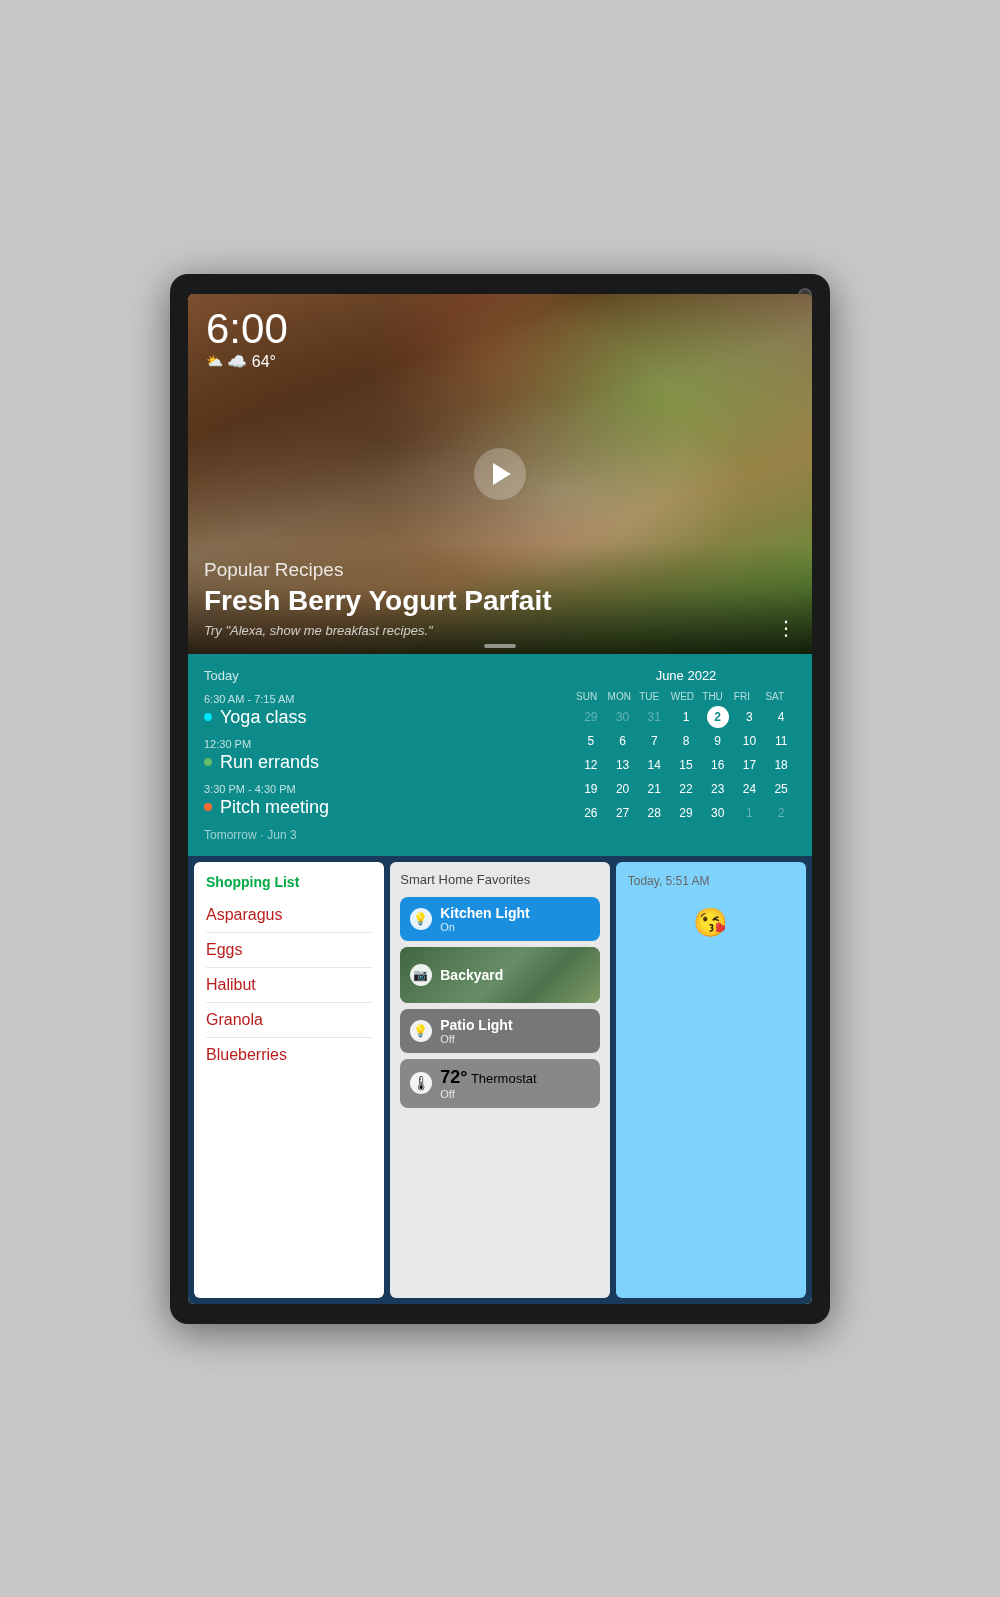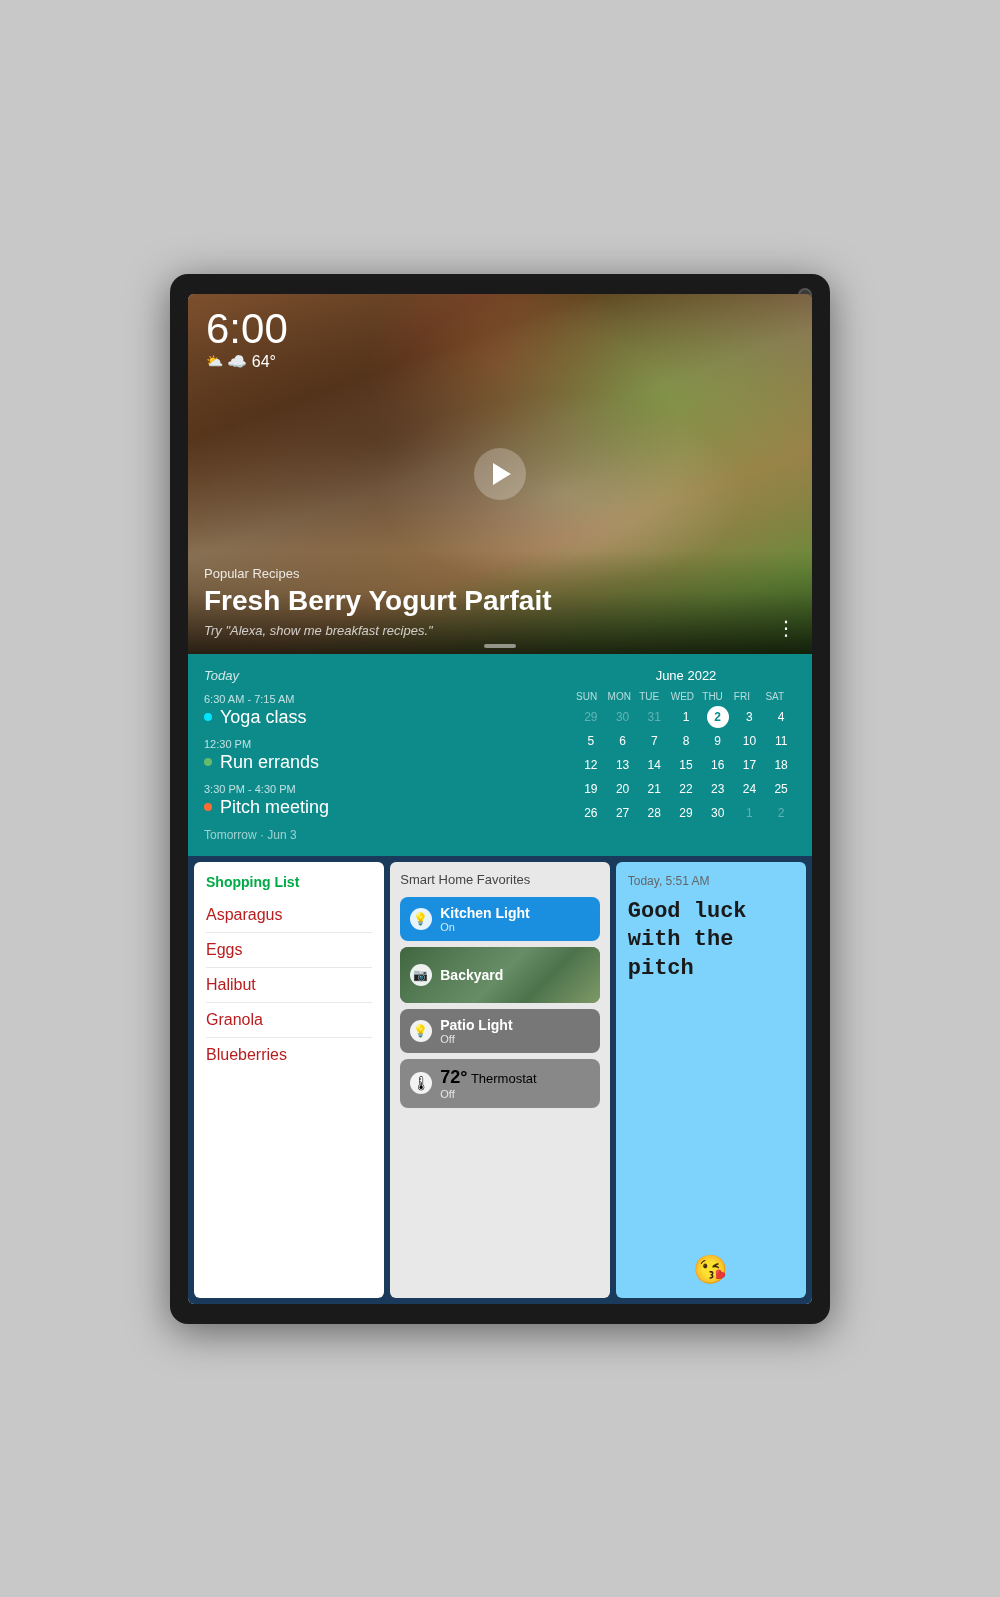--- a/index.html
+++ b/index.html
@@ -126,21 +126,21 @@
       width: 0;
       height: 0;
       border-top: 11px solid transparent;
       border-bottom: 11px solid transparent;
       border-left: 18px solid white;
       margin-left: 4px;
     }
 
     .hero-subtitle {
       color: rgba(255,255,255,0.85);
-      font-size: 13px;
+      font-size: 19px;
       margin-bottom: 4px;
     }
     .hero-title {
       color: white;
       font-size: 28px;
       font-weight: 700;
       margin-bottom: 6px;
     }
     .hero-hint {
       color: rgba(255,255,255,0.75);
@@ -176,21 +176,20 @@
     }
 
     .agenda {
       flex: 1;
       color: white;
     }
     .agenda-today {
       font-size: 13px;
       color: rgba(255,255,255,0.8);
       margin-bottom: 10px;
-      font-style: italic;
     }
     .agenda-item {
       margin-bottom: 10px;
     }
     .agenda-time {
       font-size: 11px;
       color: rgba(255,255,255,0.75);
       margin-bottom: 2px;
     }
     .agenda-title {
@@ -566,19 +565,18 @@
               <span style="font-size:18px;font-weight:bold;">72°</span>
               <span>Thermostat</span>
             </div>
             <div class="sh-status">Off</div>
           </div>
         </div>
       </div>
 
       <div class="note-tile">
         <div class="note-timestamp">Today, 5:51 AM</div>
-        <div class="note-text">Good luck with the pitch</div>
         <div class="note-emoji">😘</div>
       </div>
 
     </div>
   </div>
 </div>
 
 </body></html>

